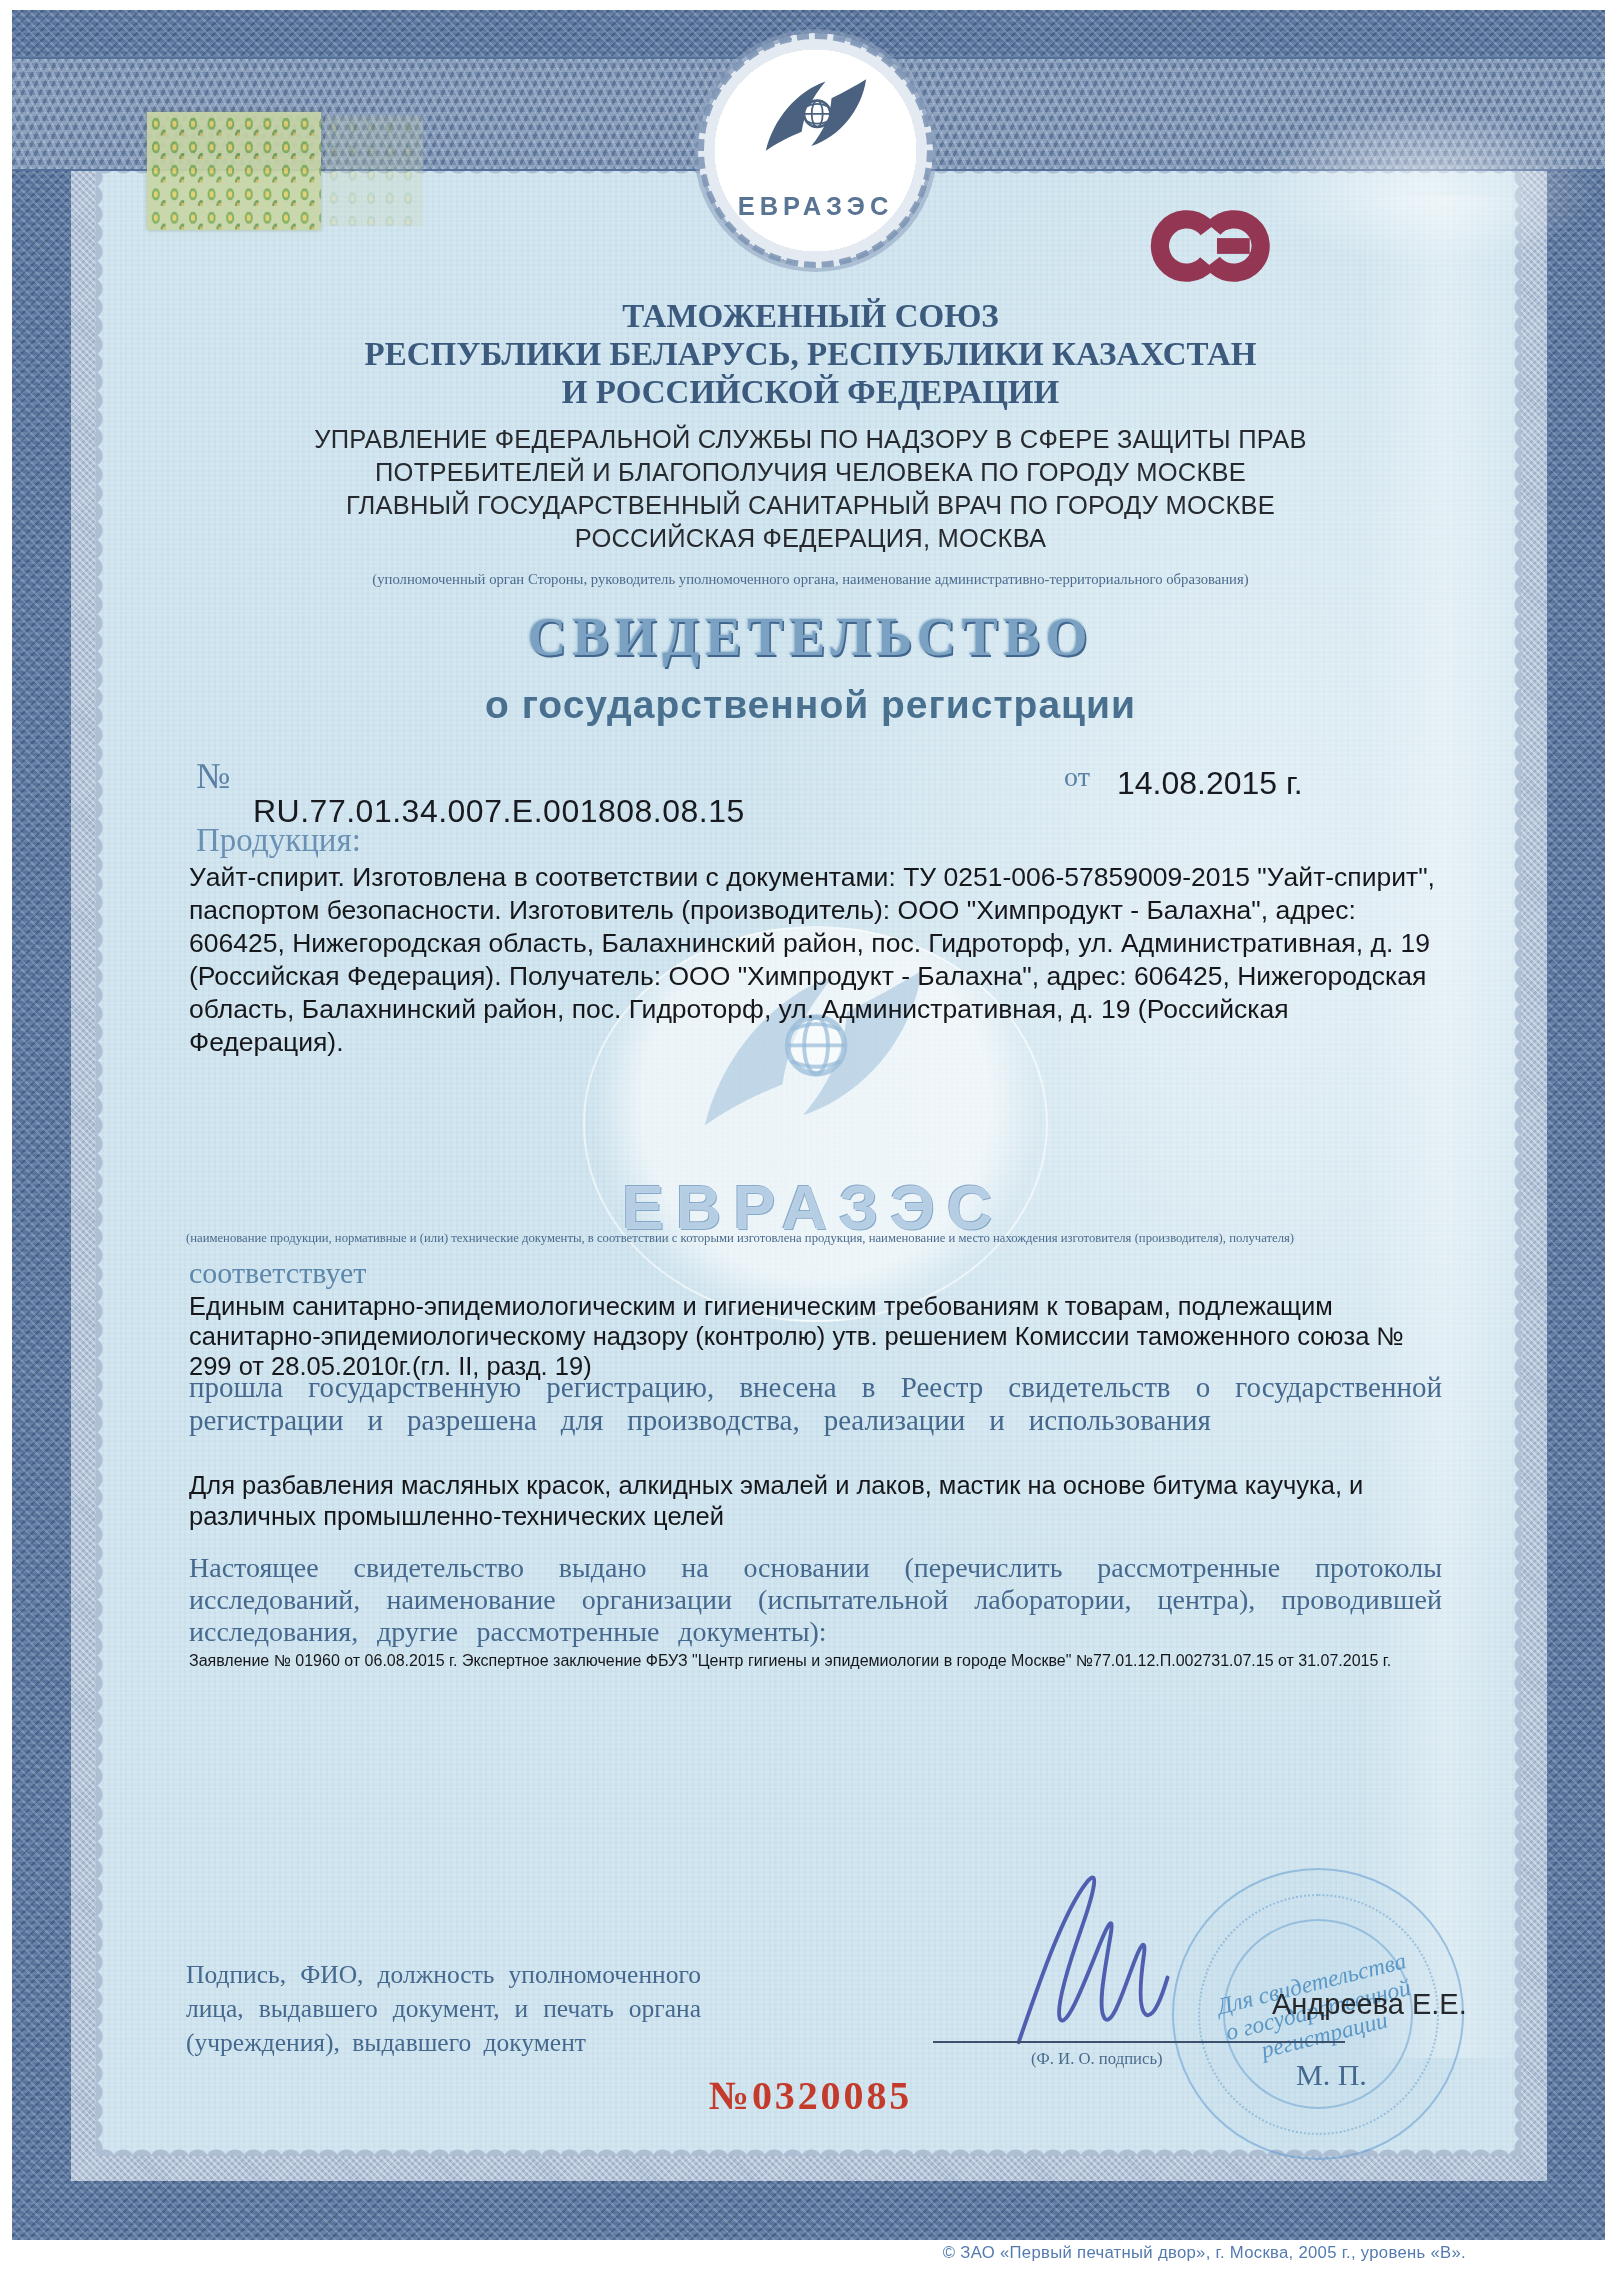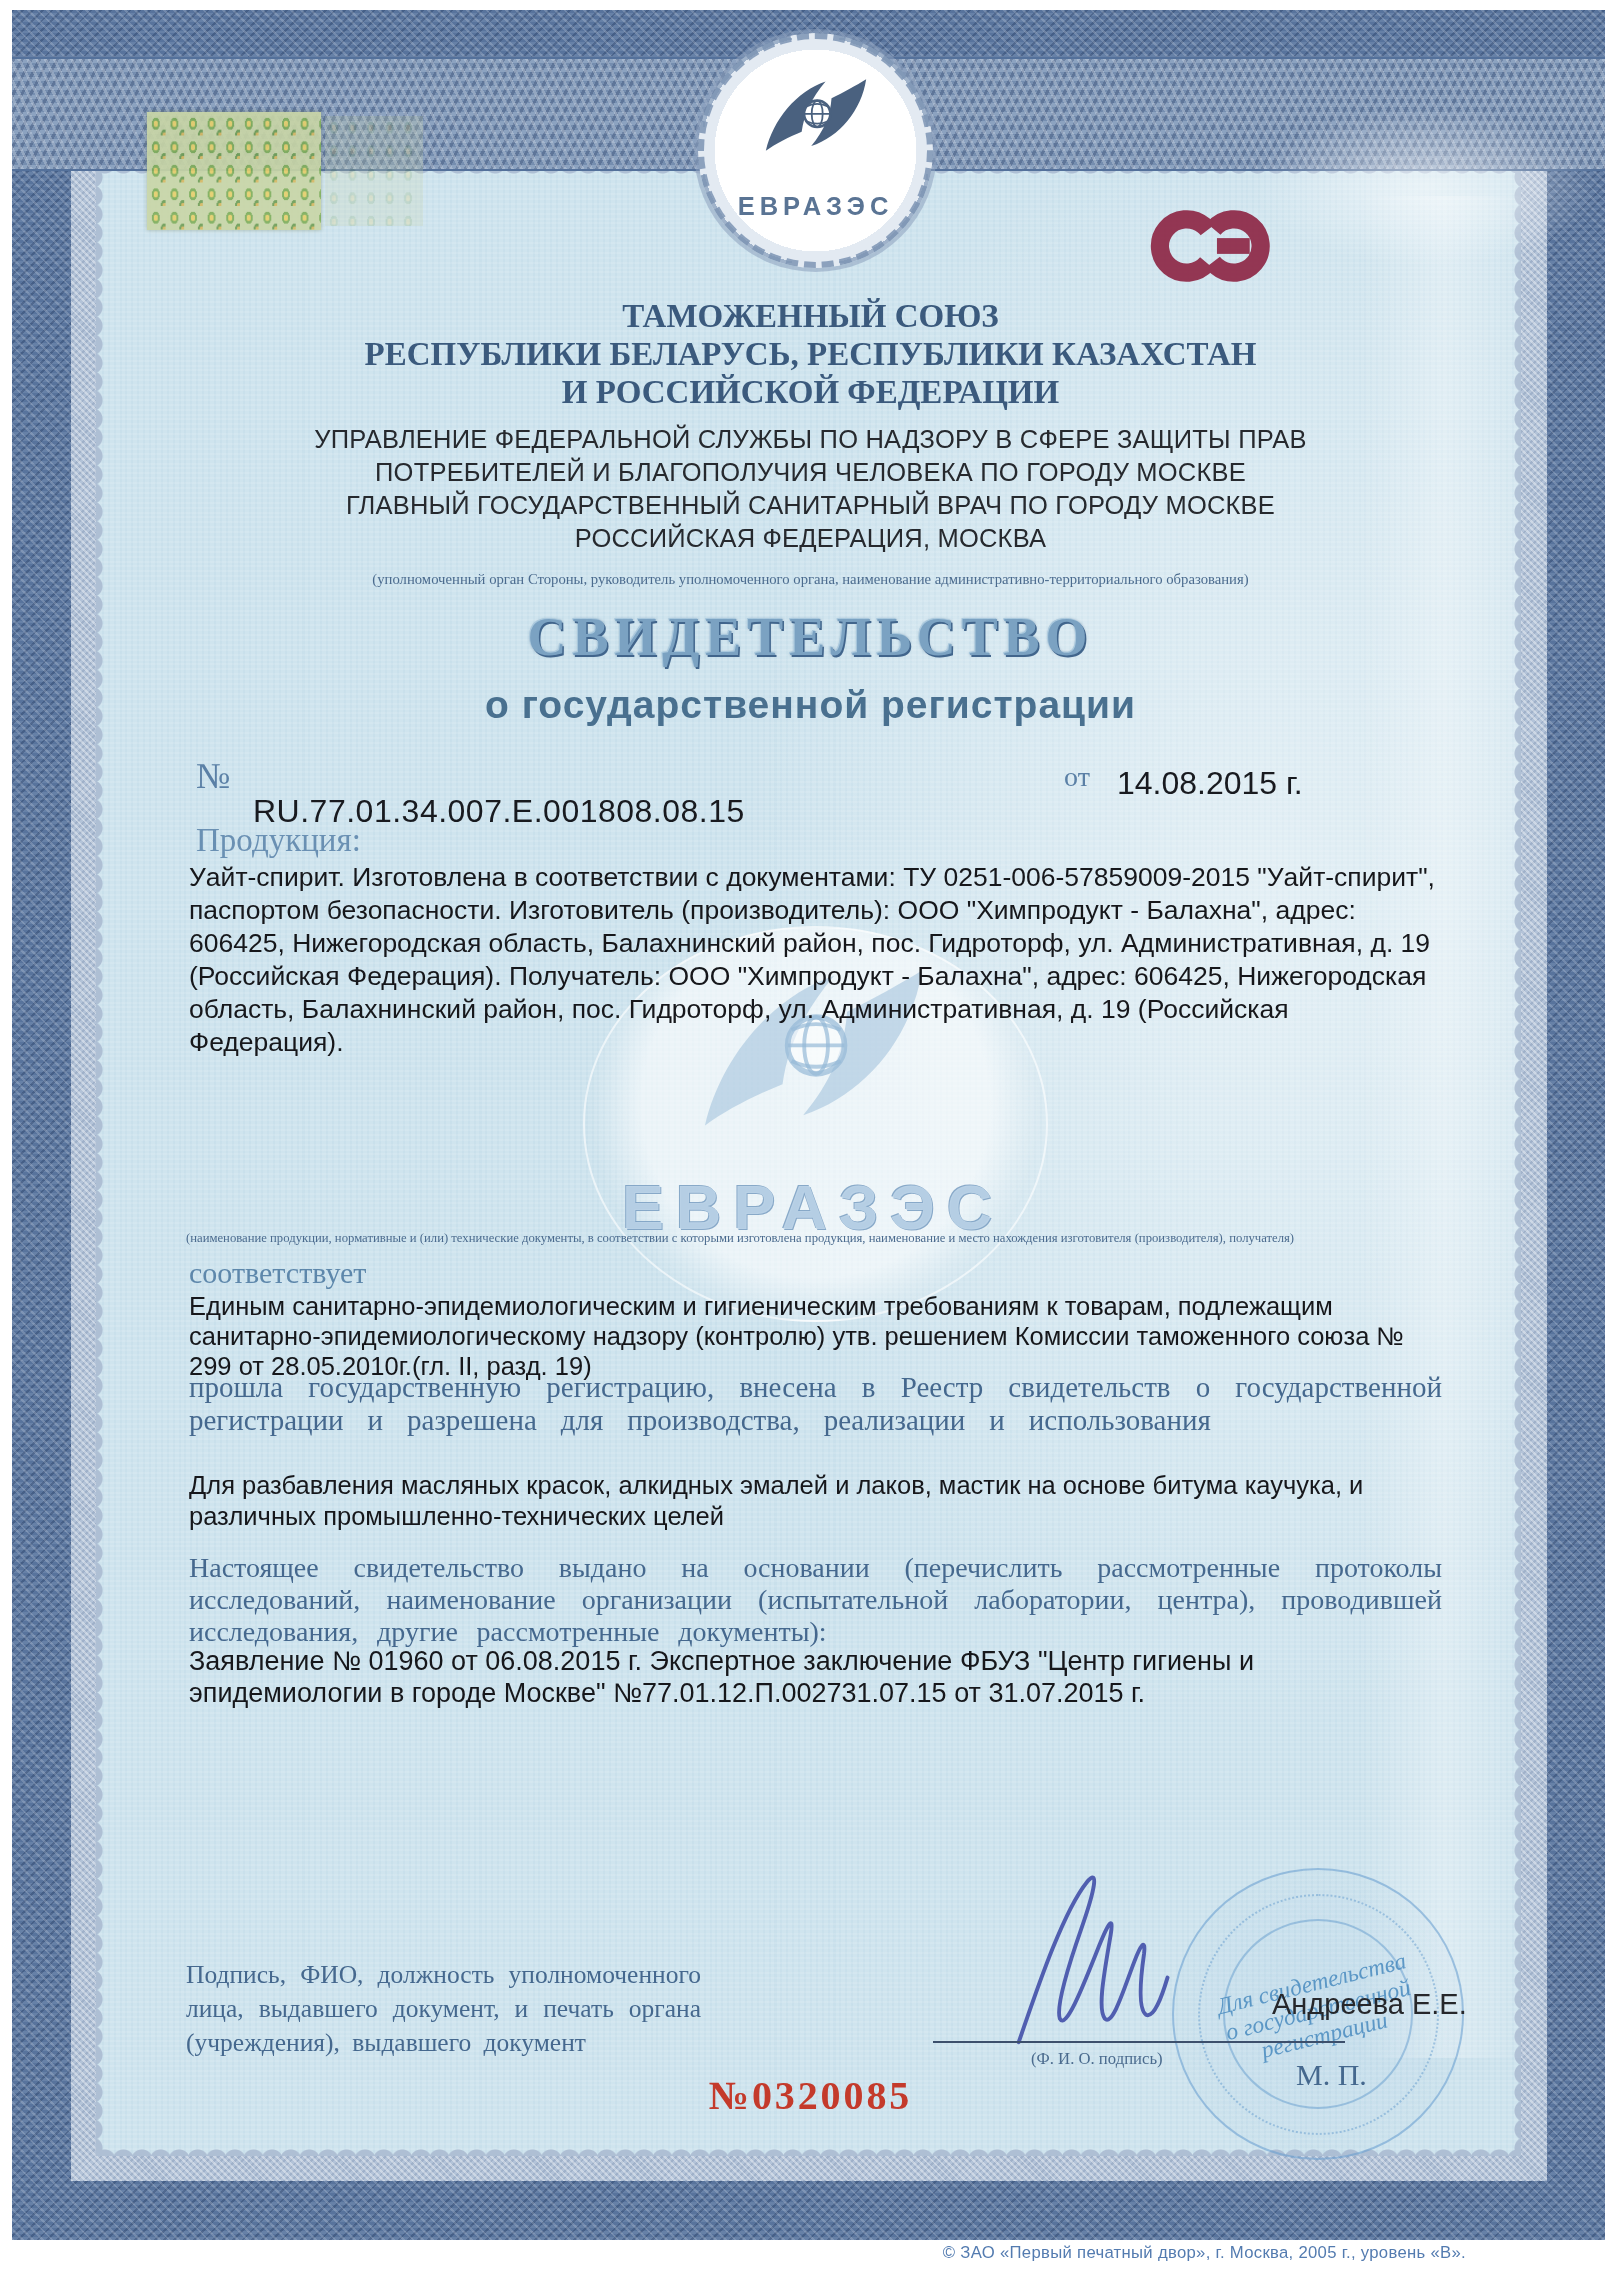--- a/index.html
+++ b/index.html
@@ -108,21 +108,21 @@
   .prod-label{left:196px;top:822px;font-size:33px;color:#6a90b3;font-family:"Liberation Serif",serif;}
   .body-sans{font-size:26.5px;line-height:33px;color:#16171b;}
   .prod-body{left:189px;width:1248px;top:861px;}
   .cap2{left:186px;top:1231px;font-size:12.7px;white-space:nowrap;}
   .comp-label{left:189px;top:1256px;font-size:30px;color:#5d87ab;font-family:"Liberation Serif",serif;}
   .comp-body{left:189px;width:1253px;top:1291px;font-size:25.5px;line-height:30px;}
   .serif-just{font-family:"Liberation Serif",serif;color:#45688e;text-align:justify;}
   .reg-state{left:189px;width:1253px;top:1371px;font-size:29px;line-height:33px;word-spacing:16.7px;}
   .usage{left:189px;width:1253px;top:1470px;font-size:25.5px;line-height:31px;}
   .basis{left:189px;width:1253px;top:1552px;font-size:28px;line-height:32px;word-spacing:11.8px;}
-  .docs{left:189px;width:1253px;top:1645px;font-size:27px;line-height:32px;}
+  .docs{left:189px;width:1253px;top:1645px;font-size:16px;line-height:32px;}
   .validity{left:189px;width:1259px;top:1818px;font-size:30px;line-height:33px;word-spacing:7.8px;}
   .sig-caption{left:186px;width:515px;top:1958px;font-size:25.5px;line-height:34px;word-spacing:5.9px;}
 
   
   .stamp{position:absolute;left:1172px;top:1868px;width:288px;height:288px;border-radius:50%;z-index:4;
     border:2.9px solid rgba(100,155,205,.55);
     background:radial-gradient(circle, rgba(140,185,225,.14), rgba(140,185,225,.04) 70%);}
   .stamp-ring1{position:absolute;left:23.5px;top:23.5px;right:23.5px;bottom:23.5px;border-radius:50%;
     border:2px dotted rgba(100,155,205,.5);}
   .stamp-ring2{position:absolute;left:49px;top:49px;right:49px;bottom:49px;border-radius:50%;

